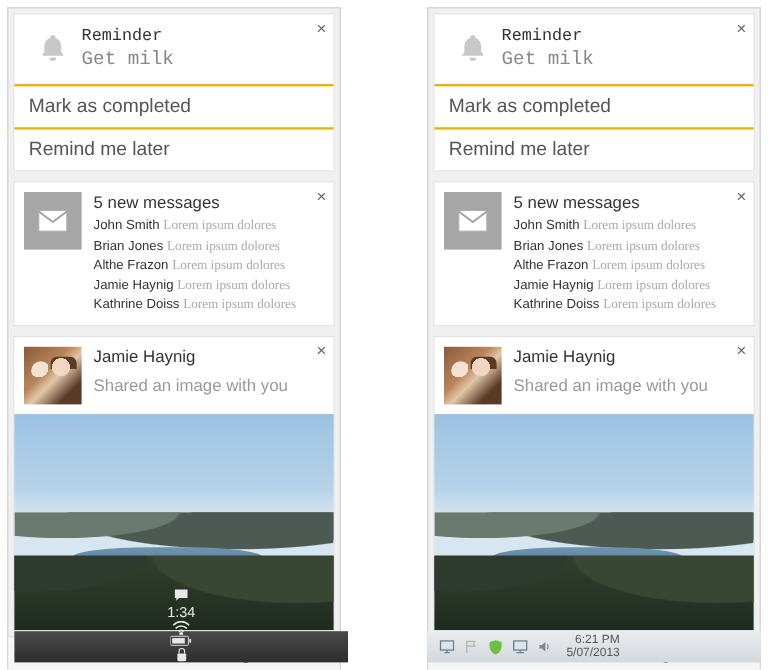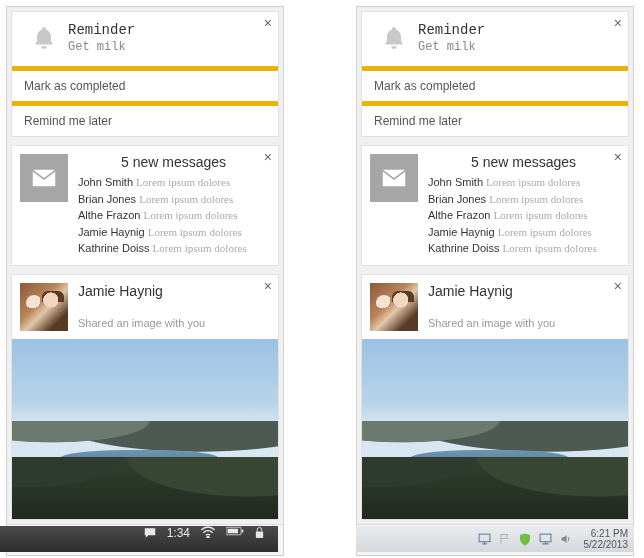--- a/index.html
+++ b/index.html
@@ -36,41 +36,41 @@
     top: 4px; right: 6px;
     font-size: 14px;
     color: #666;
     cursor: pointer;
     line-height: 1;
   }
   .reminder-head { display: flex; padding: 10px 8px 12px 8px; font-family: Liberation Mono, monospace; }
   .bell-wrap { width: 48px; display:flex; align-items:center; justify-content:center; }
   .bell-icon { fill: #c8c8c8; }
   .reminder-text .title { font-size: 14px; color: #333; font-weight: 400; }
-  .reminder-text .body { font-size: 12px; color: #888; margin-top: 2px; }
+  .reminder-text .body { font-size: 16px; color: #888; margin-top: 2px; }
   .reminder-actions { }
   .action-row {
     padding: 8px 12px;
-    font-size: 12px;
+    font-size: 16px;
     color: #555;
-    border-top: 5px solid #eab308;
+    border-top: 2px solid #eab308;
     cursor: pointer;
   }
 
   
   .msg-head { display:flex; padding: 8px 8px 8px 8px; }
   .msg-icon-wrap {
     width: 48px; height: 48px;
     background: #a6a6a6;
     display:flex; align-items:center; justify-content:center;
     margin-right: 10px;
     flex-shrink: 0;
   }
   .mail-svg { fill:#ffffff; }
-  .msg-body .title { font-size: 14px; color: #333; margin-left: 43px; }
+  .msg-body .title { font-size: 14px; color: #333; }
   .sender-list { font-size: 11px; color:#444; margin-top:4px; line-height:1.5; }
   .sender-name { color:#333;text-align:right; }
   .sender-prev { color:#aaa;font-family:Liberation Serif, serif; }
 
   
   .share-head { display:flex; padding: 8px; }
   .avatar {
     width: 48px; height: 48px;
     background: linear-gradient(135deg,#8a5a3a 0%, #b9855a 40%, #e2c7a9 55%, #583a26 80%);
     position: relative;
@@ -83,21 +83,21 @@
     background: radial-gradient(circle at 40% 35%, #f4e2d2 0 55%, rgba(0,0,0,0) 56%);
     border-radius:50%;
   }
   .avatar::after{
     content:""; position:absolute; left:22px; top:8px; width:22px; height:30px;
     background: radial-gradient(circle at 40% 30%, #f0d7c2 0 30%, rgba(0,0,0,0) 31%),
                 linear-gradient(180deg,#5c3a24 0 35%, rgba(0,0,0,0) 36%);
     border-radius:6px;
   }
   .share-body .title { font-size: 14px; color:#333; }
-  .share-body .sub { font-size: 11px; color:#999; margin-top:18px; }
+  .share-body .sub { font-size: 14px; color:#999; margin-top:8px; }
   .landscape {
     height: 180px;
     background:
       linear-gradient(180deg, #9cc2e2 0%, #b7d3e9 35%, #d7e6f1 48%),
       linear-gradient(180deg, #d7e6f1 48%, #d7e6f1 48%);
     position: relative;
     overflow:hidden;
   }
   .landscape .mountains-far {
     position:absolute; left:0; right:0; top:46%; height:30%;
@@ -125,30 +125,30 @@
     padding: 8px 10px;
     border-top: 1px solid #ddd;
     background:#f5f5f5;
     font-size: 12px; color:#777;
   }
   .footer .spacer { flex:1; }
   .footer .fbtn { margin-left: 14px; cursor:pointer; color:#666; }
 
   
   .taskbar-mac {
-    position:absolute; left:0; top:526px; width:278px; height:26px;
+    position:absolute; left:12px; top:526px; width:278px; height:26px;
     background: linear-gradient(180deg,#4a4a4a,#2e2e2e);
-    display:flex; align-items:flex-start; justify-content:flex-end;
-    padding: 0 8px; color:#e8e8e8; font-size:12px;
+    display:flex; align-items:center; justify-content:flex-end;
+    padding: 0 8px; color:#e8e8e8; font-size:12px;flex-direction:column;
   }
   .taskbar-mac .ticon { margin: 0 5px; display:flex; align-items:center; }
   .taskbar-win {
     position:absolute; left:356px; top:526px; width:278px; height:26px;
     background: linear-gradient(180deg,#e9ecef,#d4d8dc);
-    display:flex; align-items:center; justify-content:flex-end;
+    display:flex; align-items:center; justify-content:flex-start;
     padding: 0 6px; color:#555; font-size:10px;
   }
   .taskbar-win .wicon { margin: 0 4px; display:flex; align-items:center; }
   .taskbar-win .clock { text-align:right; line-height:1.1; margin-left:8px; }
   .msg-row { white-space: nowrap; }
 </style>
 </head>
 <body>
 
 <div class="canvas">
@@ -341,17 +341,17 @@
         </svg>
     </span>
     <span class="wicon">
       <svg width="12" height="12" viewBox="0 0 24 24" fill="#7a8794">
           <path d="M3 9v6h4l6 5V4L7 9z"></path>
           <path d="M16 8c2 2 2 6 0 8" fill="none" stroke="#7a8794" stroke-width="2"></path>
         </svg>
     </span>
     <span class="clock">
       <div>6:21 PM</div>
-      <div>5/22/2013</div>
+      <div>5/07/2013</div>
     </span>
   </div>
 
 </div>
 
 </body></html>

